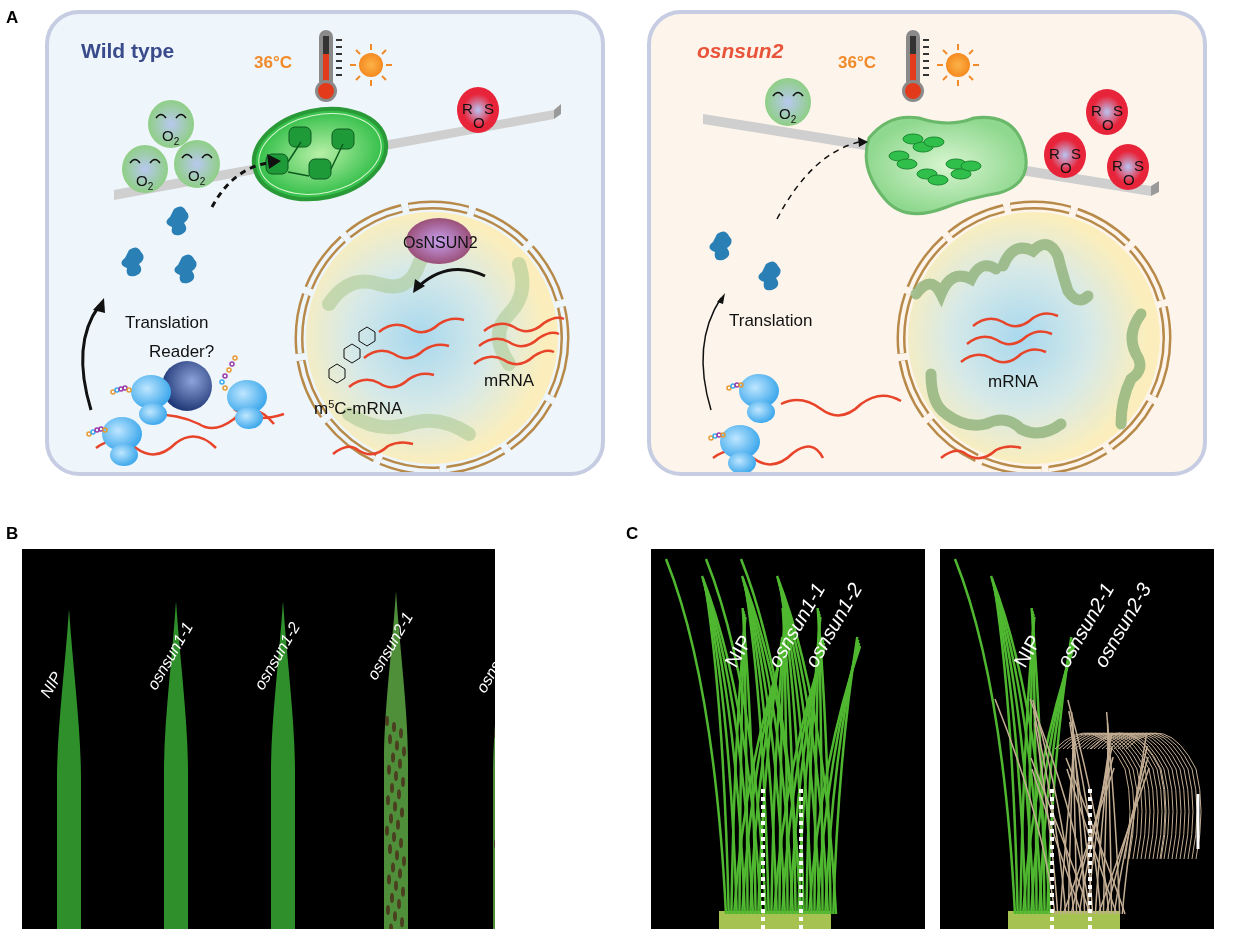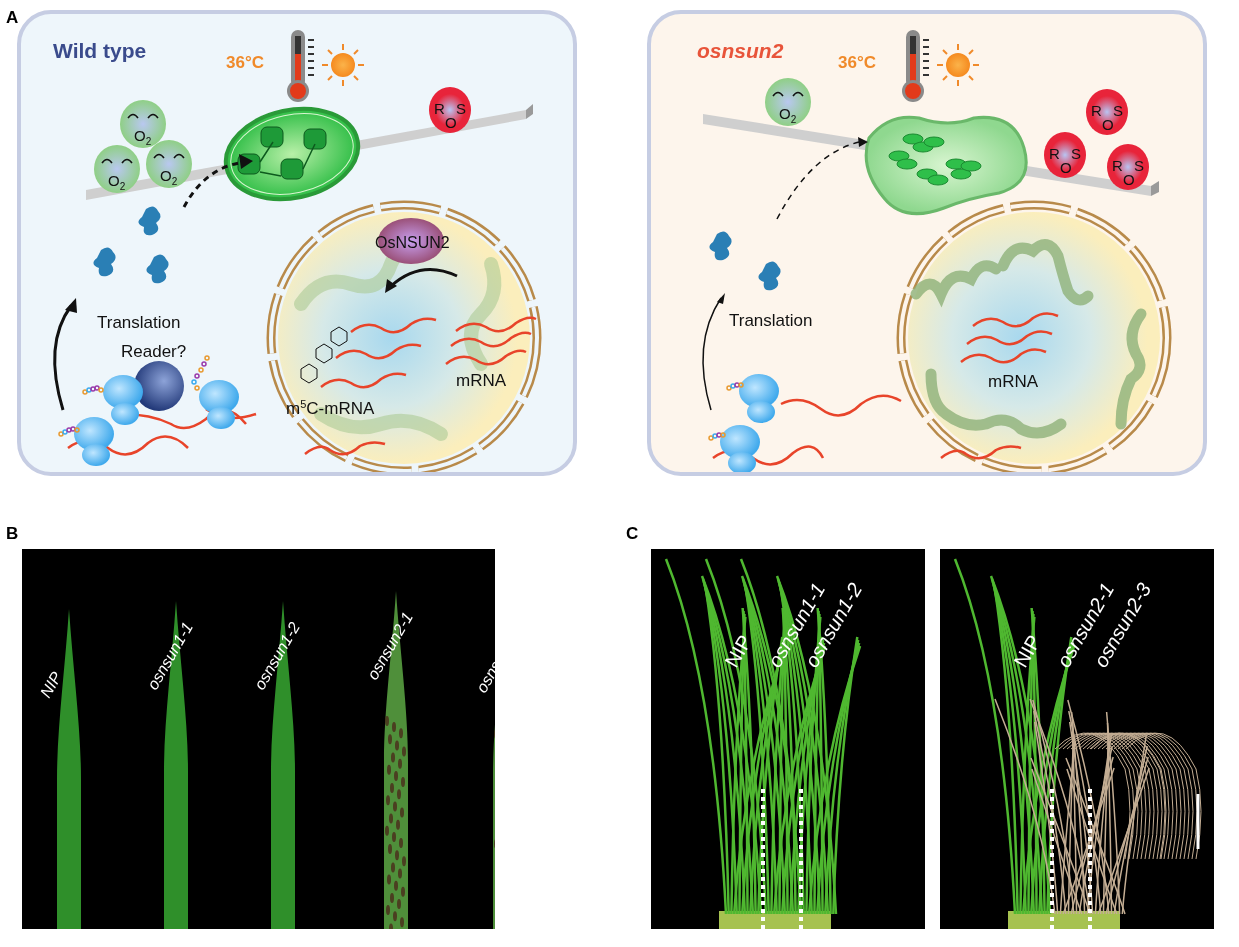--- a/index.html
+++ b/index.html
@@ -11,21 +11,21 @@
   .photo svg{position:absolute;left:0;top:0;}
   .atxt{font-family:"Liberation Sans",sans-serif;}
 </style>
 </head>
 <body>
 
 <div class="plabel" style="left:6px;top:8px;">A</div>
 <div class="plabel" style="left:6px;top:524px;">B</div>
 <div class="plabel" style="left:626px;top:524px;">C</div>
 
-<div class="panelA" style="left:17px;background:#eef6fb;">
+<div class="panelA" style="left:45px;background:#eef6fb;">
 <svg width="560" height="466" viewBox="0 0 560 466">
   <defs>
     <radialGradient id="o2g" cx="50%" cy="50%" r="50%">
           <stop offset="0%" stop-color="#b9c8f0"></stop>
           <stop offset="100%" stop-color="#8fcf86"></stop>
         </radialGradient>
     <radialGradient id="rosg" cx="50%" cy="50%" r="50%">
           <stop offset="0%" stop-color="#b9c4f2"></stop>
           <stop offset="70%" stop-color="#e8243a"></stop>
         </radialGradient>

